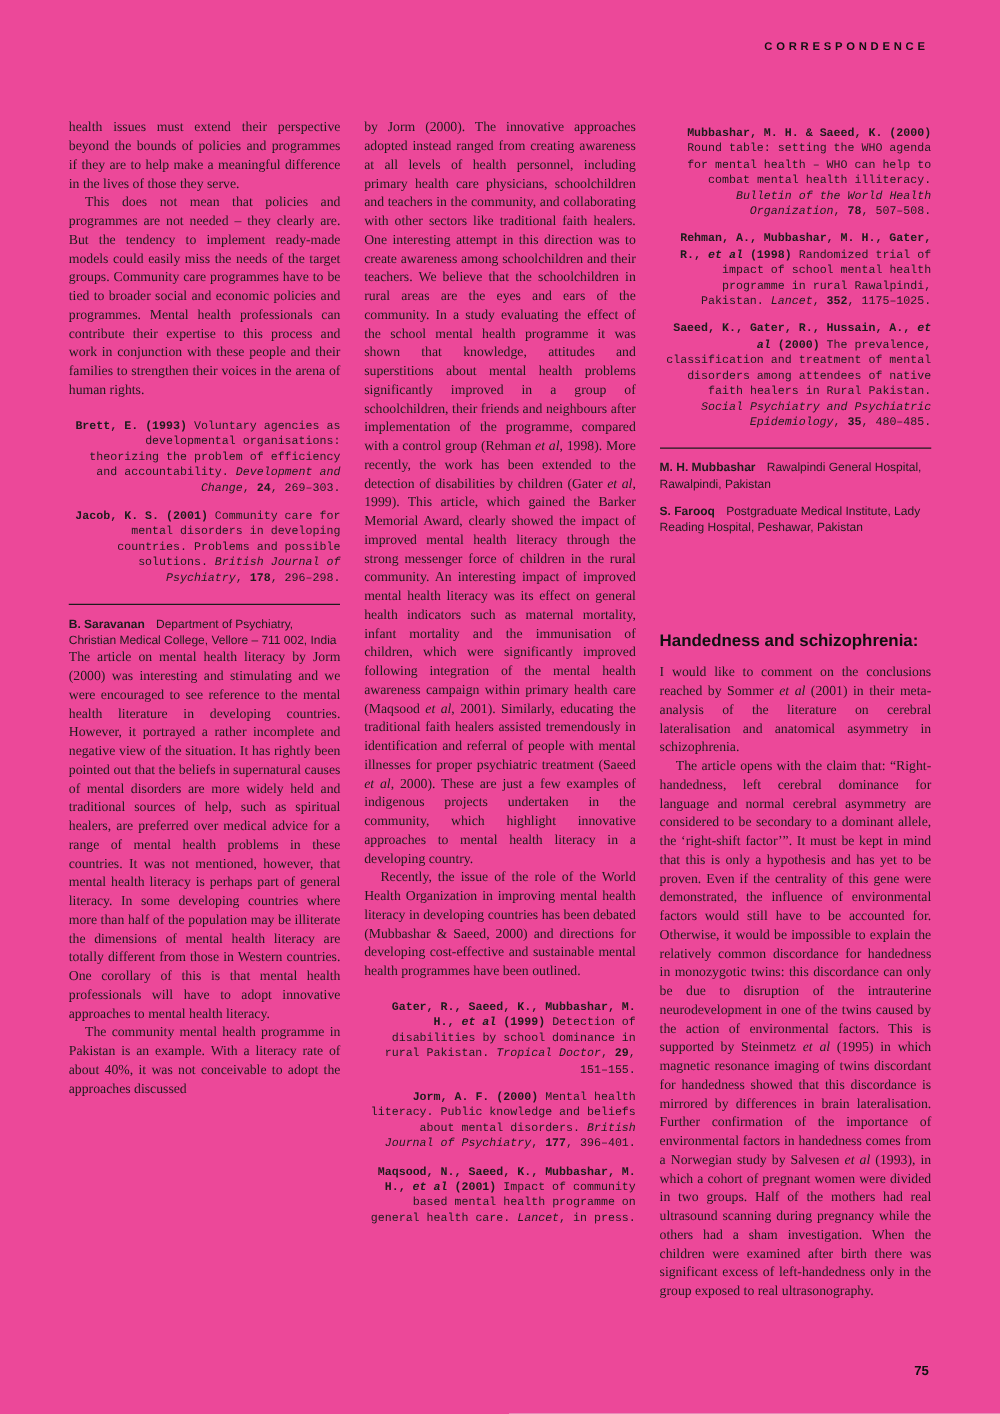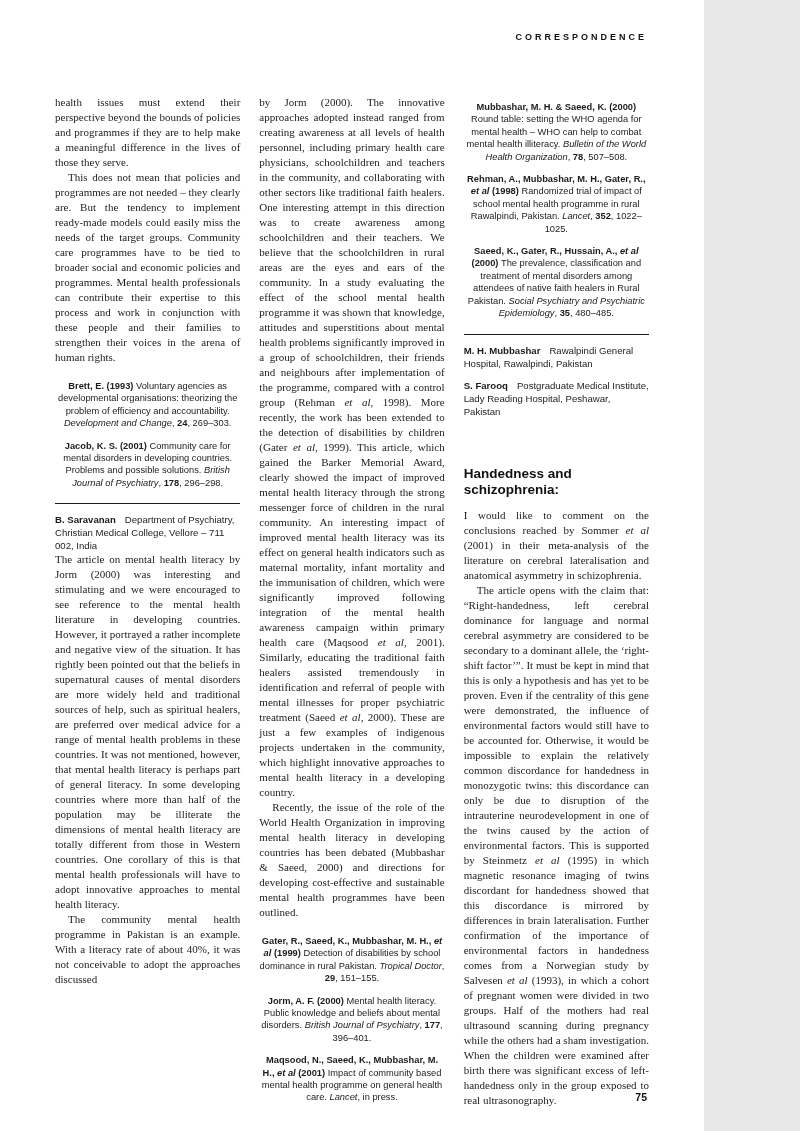--- a/index.html
+++ b/index.html
@@ -1,19 +1,19 @@
 <!DOCTYPE html>
 <html><head>
 <meta charset="utf-8">
 <style>
   html,body{margin:0;padding:0;background:#e8e8e8;}
   .page{
     position:relative;
-    width:704px;height:1131px;
-    background:#ffffff;
+    width:800px;height:1131px;
+    background:#ec4899;
     color:#1c1c1c;
     overflow:hidden;
     box-sizing:border-box;
   }
   .running-head{
     position:absolute;top:32px;right:57px;
     font-family:"Liberation Sans",sans-serif;
     font-weight:bold;font-size:9px;letter-spacing:3px;
     color:#111;
   }
@@ -28,23 +28,23 @@
     font-family:"Liberation Serif","DejaVu Serif",serif;
     font-size:11px;line-height:15px;
     text-align:justify;
   }
   .body-text p{margin:0;}
   .body-text p.indent{text-indent:13px;}
 
   
   .refs{margin-top:15px;}
   .ref{
-    font-family:Liberation Sans, sans-serif;
+    font-family:Liberation Mono, monospace;
     font-size:9.3px;line-height:12.4px;
-    text-align:center;margin:10px 0 0 0;
+    text-align:right;margin:10px 0 0 0;
   }
   .refs .ref:first-child{margin-top:0;}
   .refs-top{margin-top:6px;}
 
   .seg-b{font-weight:bold;}
   .seg-i{font-style:italic;}
   .seg-bi{font-weight:bold;font-style:italic;}
 
   .sig-rule{
     border:none;border-top:1.2px solid #1c1c1c;
@@ -57,21 +57,21 @@
   }
   .signature .name{font-weight:bold;margin-right:9px;}
 
   .letter-heading{
     font-family:"Liberation Sans","DejaVu Sans",sans-serif;
     font-weight:bold;font-size:13.5px;line-height:16.5px;
     margin:0 0 9px 0;color:#111;
   }
   .letter-heading .hl{display:block;}
   .mt-heading-1{margin-top:38px;}
-  .mt-heading-3{margin-top:48px;}
+  .mt-heading-3{margin-top:76px;}
 
   .page-number{
     position:absolute;bottom:28px;right:57px;
     font-family:"Liberation Sans",sans-serif;
     font-weight:bold;font-size:10.5px;color:#111;
   }
 </style>
 </head>
 <body>
 
@@ -109,21 +109,21 @@
       <div class="refs">
         <p class="ref"><span class="seg-b">Gater, R., Saeed, K., Mubbashar, M. H., </span><span class="seg-bi">et al</span><span class="seg-b"> (1999) </span><span>Detection of disabilities by school dominance in rural Pakistan. </span><span class="seg-i">Tropical Doctor</span><span>, </span><span class="seg-b">29</span><span>, 151–155.</span></p>
         <p class="ref"><span class="seg-b">Jorm, A. F. (2000) </span><span>Mental health literacy. Public knowledge and beliefs about mental disorders. </span><span class="seg-i">British Journal of Psychiatry</span><span>, </span><span class="seg-b">177</span><span>, 396–401.</span></p>
         <p class="ref"><span class="seg-b">Maqsood, N., Saeed, K., Mubbashar, M. H., </span><span class="seg-bi">et al</span><span class="seg-b"> (2001) </span><span>Impact of community based mental health programme on general health care. </span><span class="seg-i">Lancet</span><span>, in press.</span></p>
       </div>
     </div>
 
     <div class="col">
       <div class="refs refs-top">
         <p class="ref"><span class="seg-b">Mubbashar, M. H. &amp; Saeed, K. (2000) </span><span>Round table: setting the WHO agenda for mental health – WHO can help to combat mental health illiteracy. </span><span class="seg-i">Bulletin of the World Health Organization</span><span>, </span><span class="seg-b">78</span><span>, 507–508.</span></p>
-        <p class="ref"><span class="seg-b">Rehman, A., Mubbashar, M. H., Gater, R., </span><span class="seg-bi">et al</span><span class="seg-b"> (1998) </span><span>Randomized trial of impact of school mental health programme in rural Rawalpindi, Pakistan. </span><span class="seg-i">Lancet</span><span>, </span><span class="seg-b">352</span><span>, 1022–1025.</span></p>
+        <p class="ref"><span class="seg-b">Rehman, A., Mubbashar, M. H., Gater, R., </span><span class="seg-bi">et al</span><span class="seg-b"> (1998) </span><span>Randomized trial of impact of school mental health programme in rural Rawalpindi, Pakistan. </span><span class="seg-i">Lancet</span><span>, </span><span class="seg-b">352</span><span>, 1175–1025.</span></p>
         <p class="ref"><span class="seg-b">Saeed, K., Gater, R., Hussain, A., </span><span class="seg-bi">et al</span><span class="seg-b"> (2000) </span><span>The prevalence, classification and treatment of mental disorders among attendees of native faith healers in Rural Pakistan. </span><span class="seg-i">Social Psychiatry and Psychiatric Epidemiology</span><span>, </span><span class="seg-b">35</span><span>, 480–485.</span></p>
       </div>
       <hr class="sig-rule">
       <p class="signature">
         <span class="name">M. H. Mubbashar</span><span>Rawalpindi General Hospital, Rawalpindi, Pakistan</span>
       </p>
       <p class="signature">
         <span class="name">S. Farooq</span><span>Postgraduate Medical Institute, Lady Reading Hospital, Peshawar, Pakistan</span>
       </p>
 

